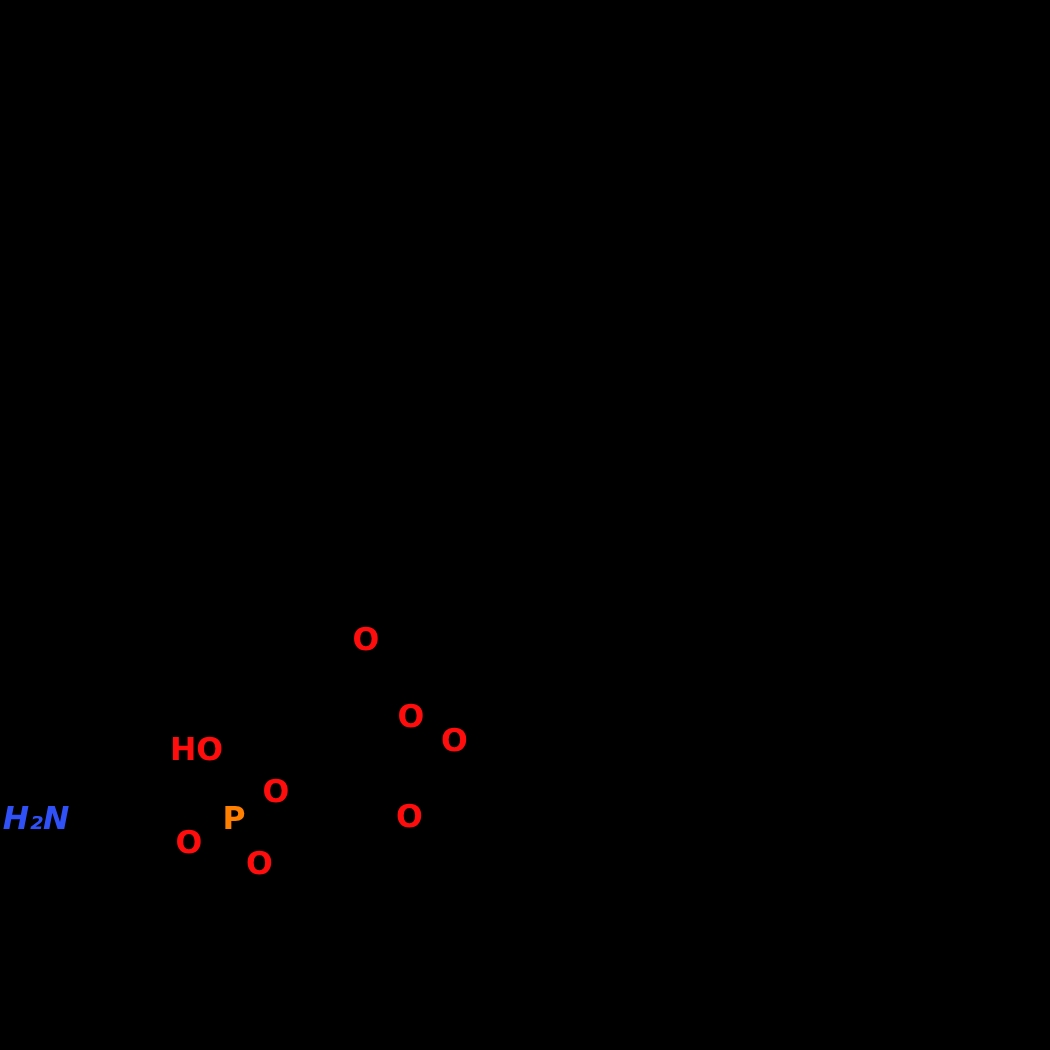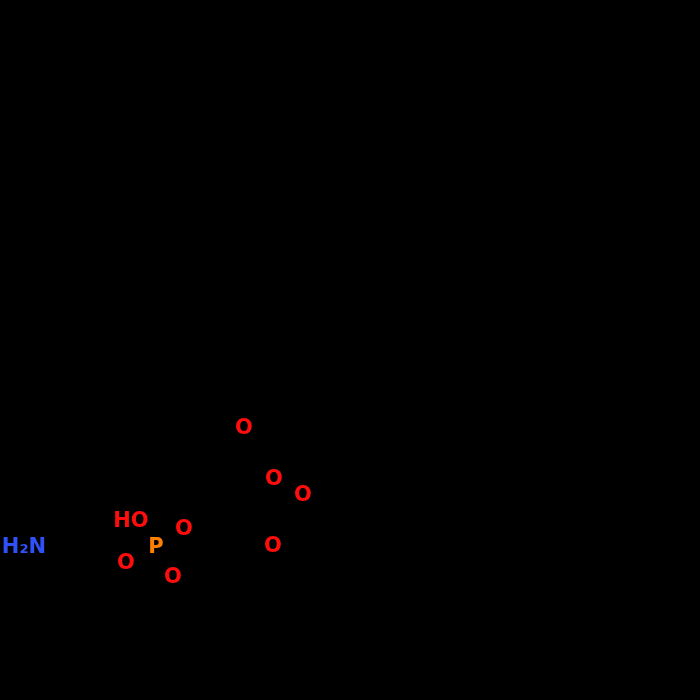--- a/index.html
+++ b/index.html
@@ -25,20 +25,20 @@
     letter-spacing: 0;
   }
 </style>
 </head>
 <body>
 
 <div id="molecule-canvas" style="background: rgb(0, 0, 0);">
     <span class="atom" style="left: 244px; top: 427px; color: rgb(255, 13, 13);">O</span>
     <span class="atom" style="left: 274px; top: 478px; color: rgb(255, 13, 13);">O</span>
     <span class="atom" style="left: 303px; top: 494px; color: rgb(255, 13, 13);">O</span>
-    <span class="atom" style="left: 131px; top: 520px; color: rgb(255, 13, 13);">HO</span>
+    <span class="atom" style="left: 131px; top: 500px; color: rgb(255, 13, 13);">HO</span>
     <span class="atom" style="left: 184px; top: 528px; color: rgb(255, 13, 13);">O</span>
     <span class="atom" style="left: 273px; top: 545px; color: rgb(255, 13, 13);">O</span>
     <span class="atom" style="left: 156px; top: 546px; color: rgb(255, 128, 0);">P</span>
-    <span class="atom" style="left: 24px; top: 546px; color: rgb(48, 80, 248);">H₂N</span>
+    <span class="atom" style="left: 24px; top: 546px; color: rgb(48, 80, 248); font-style: italic;">H₂N</span>
     <span class="atom" style="left: 126px; top: 562px; color: rgb(255, 13, 13);">O</span>
     <span class="atom" style="left: 173px; top: 576px; color: rgb(255, 13, 13);">O</span>
   </div>
 
 </body></html>

